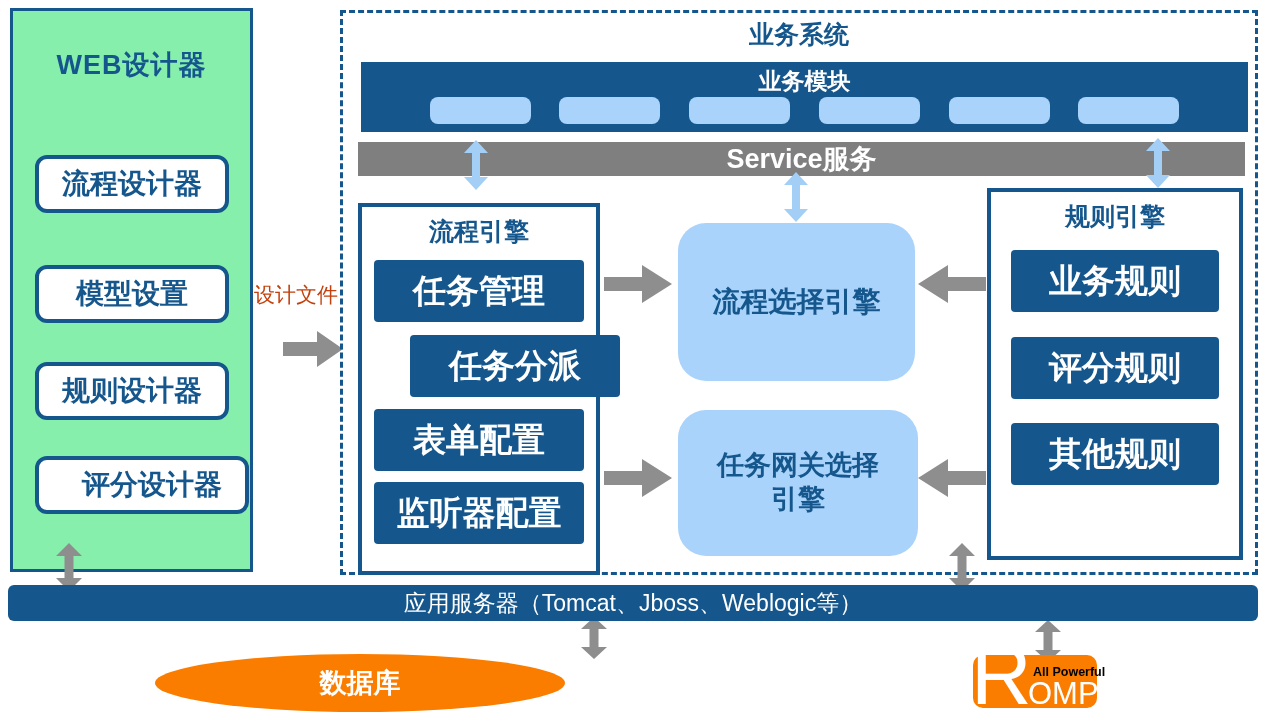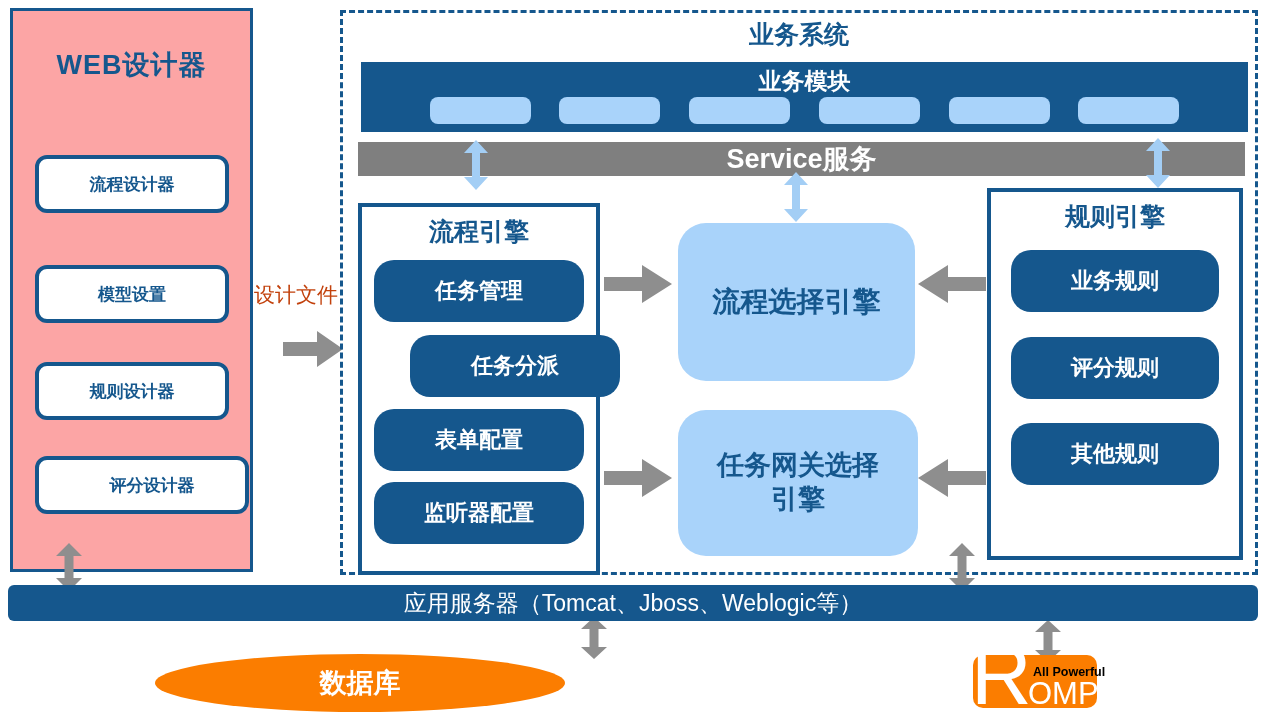--- a/index.html
+++ b/index.html
@@ -1,24 +1,24 @@
 <!DOCTYPE html>
 <html><head>
 <meta charset="utf-8">
 <style>
   html,body{margin:0;padding:0;background:#ffffff;}
   body{font-family:"Liberation Sans","DejaVu Sans",sans-serif;}
   .stage{position:relative;width:1265px;height:725px;background:#ffffff;overflow:hidden;}
   .abs{position:absolute;}
 
   
-  .web-panel{left:10px;top:8px;width:237px;height:558px;border:3px solid #15578D;background:#fca5a5;}
+  .web-panel{left:10px;top:8px;width:237px;height:558px;border:3px solid #15578D;background:#86efac;}
   .web-title{width:100%;text-align:center;margin-top:36px;font-size:27px;font-weight:bold;color:#15578D;letter-spacing:1px;}
   .web-item{left:22px;width:186px;height:50px;border:4px solid #15578D;border-radius:12px;background:#fff;
-            color:#15578D;font-size:17px;font-weight:bold;display:flex;align-items:center;justify-content:center;}
+            color:#15578D;font-size:28px;font-weight:bold;display:flex;align-items:center;justify-content:center;}
   .wi0{top:144px;} .wi1{top:254px;} .wi2{top:351px;} .wi3{top:445px;padding-left:20px;}
 
   
   .design-label{left:254px;top:281px;width:94px;font-size:21px;font-weight:normal;color:#c2410c;}
 
   
   .biz-frame{left:340px;top:10px;width:912px;height:559px;border:3px dashed #15578D;}
   .biz-title{left:340px;top:18px;width:918px;text-align:center;font-size:25px;font-weight:bold;color:#15578D;}
 
   
@@ -29,21 +29,21 @@
 
   
   .service-bar{left:358px;top:142px;width:887px;height:34px;background:#7F7F7F;color:#fff;
                font-size:27px;font-weight:bold;text-align:center;line-height:34px;}
 
   
   .engine-panel{border:4px solid #15578D;background:#fff;}
   .proc-panel{left:358px;top:203px;width:234px;height:364px;}
   .rule-panel{left:987px;top:188px;width:248px;height:364px;}
   .engine-title{width:100%;text-align:center;margin-top:8px;font-size:25px;font-weight:bold;color:#15578D;}
-  .engine-item{background:#15578D;border-radius:20px;color:#fff;font-size:22px;font-weight:bold;
+  .engine-item{background:#15578D;border-radius:4px;color:#fff;font-size:33px;font-weight:bold;
                display:flex;align-items:center;justify-content:center;}
   .proc-item{left:12px;width:210px;height:62px;}
   .pi0{top:53px;} .pi1{top:128px;margin-left:36px;} .pi2{top:202px;} .pi3{top:275px;}
   .rule-item{left:20px;width:208px;height:62px;}
   .ri0{top:58px;} .ri1{top:145px;} .ri2{top:231px;}
 
   
   .sel-box{background:#A9D3FA;border-radius:28px;color:#15578D;font-weight:bold;
            display:flex;align-items:center;justify-content:center;text-align:center;}
   .sel1{left:678px;top:223px;width:237px;height:158px;font-size:28px;}

